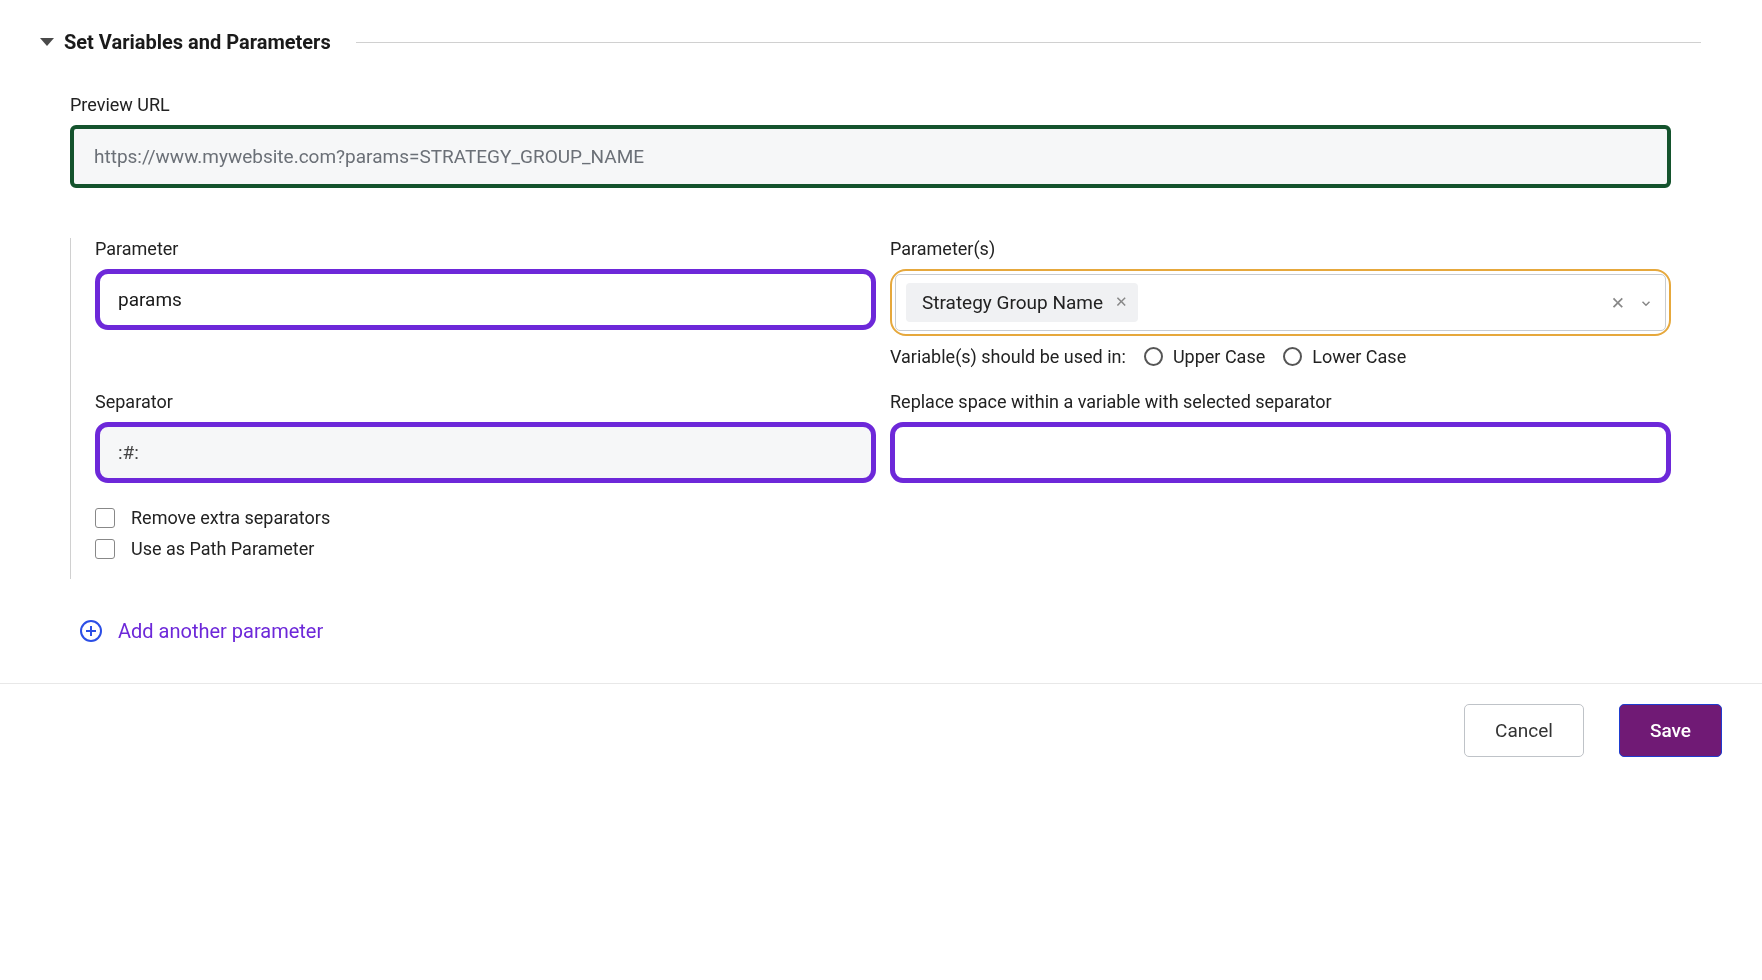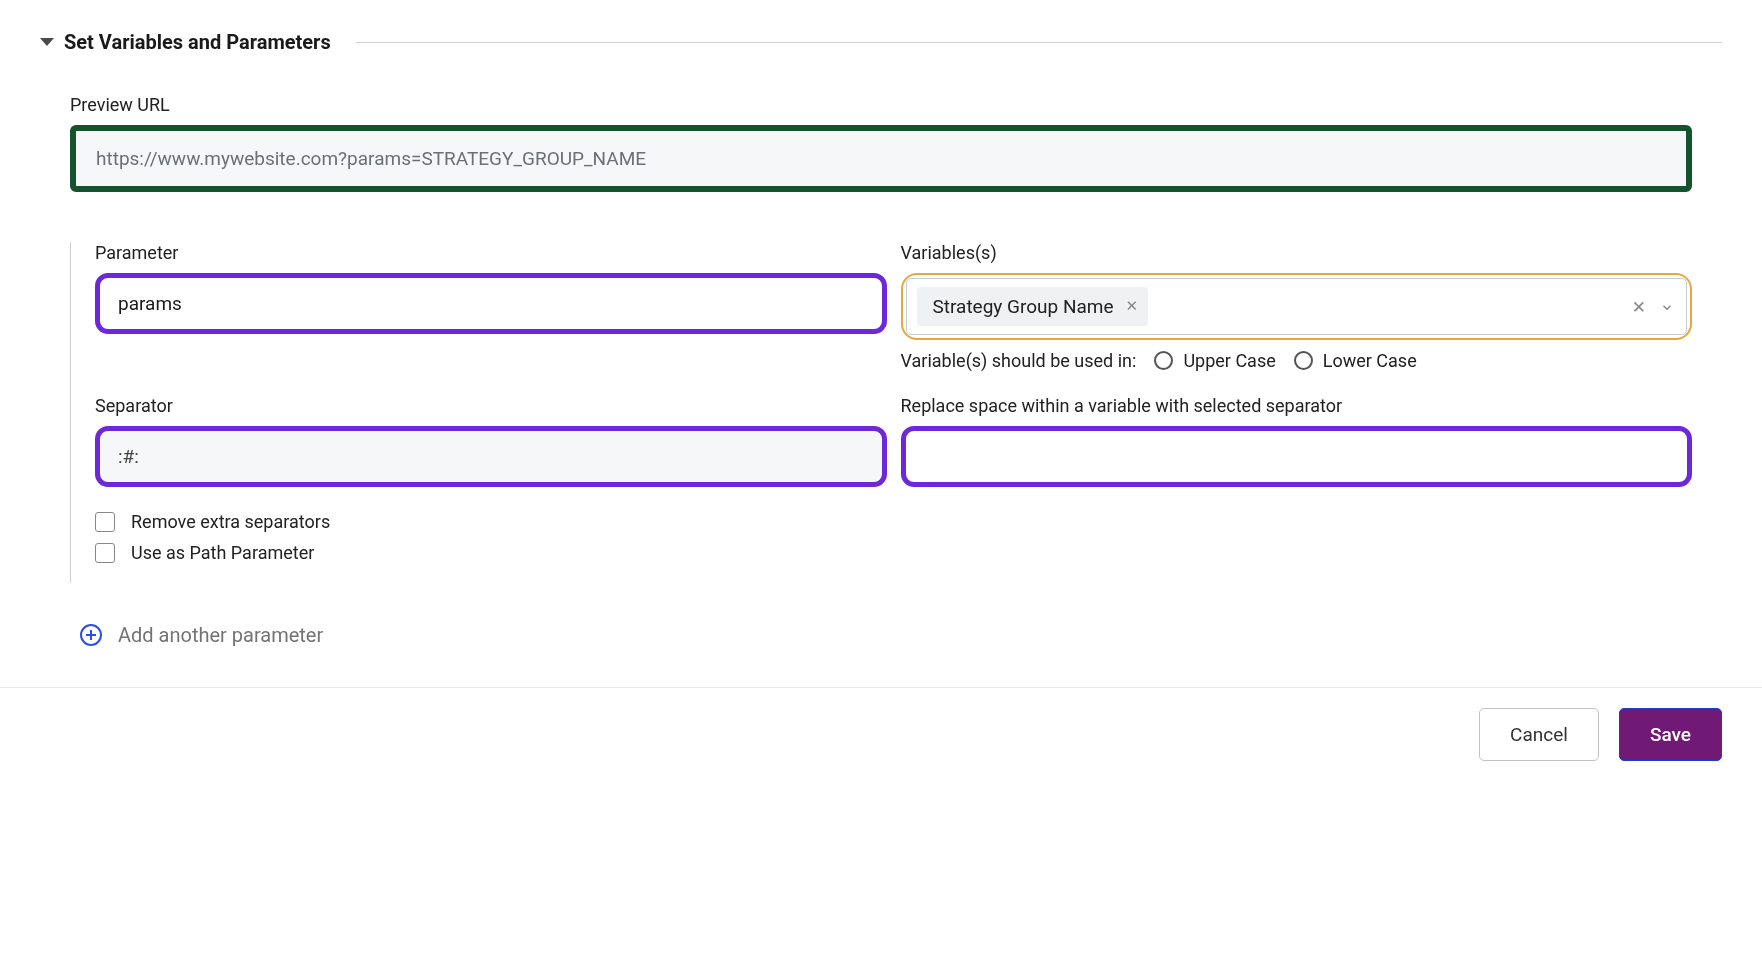--- a/index.html
+++ b/index.html
@@ -7,21 +7,21 @@
       margin: 0;
       padding: 0;
     }
     body {
       font-family: -apple-system, BlinkMacSystemFont, "Segoe UI", Roboto, Helvetica, Arial, sans-serif;
       background: #fff;
       color: #1a1a1a;
       font-size: 16px;
     }
     .container {
-      padding: 30px 40px 0 40px;
+      padding: 30px 61px 0 40px;
     }
     .section-header {
       display: flex;
       align-items: center;
       gap: 10px;
       margin-bottom: 40px;
     }
     .section-header .rule {
       flex: 1;
       height: 1px;
@@ -44,21 +44,21 @@
       font-size: 18px;
       color: #222;
       margin-bottom: 10px;
     }
     .preview-block {
       margin-left: 30px;
       margin-right: 30px;
       margin-bottom: 50px;
     }
     .preview-box {
-      border: 6px solid #14532d;
+      border: 4px solid #14532d;
       background: #f6f7f8;
       border-radius: 6px;
       padding: 16px 20px;
       color: #6b7077;
       font-size: 19px;
     }
     .param-block {
       margin-left: 30px;
       margin-right: 30px;
       border-left: 1.5px solid #d0d0d0;
@@ -177,21 +177,21 @@
       border-radius: 3px;
       background: #fff;
     }
     .add-row {
       display: flex;
       align-items: center;
       gap: 16px;
       margin-left: 40px;
       margin-top: 40px;
       margin-bottom: 40px;
-      color: #737373;
+      color: #6d28d9;
       font-size: 20px;
       cursor: pointer;
     }
     .plus-circle {
       width: 22px;
       height: 22px;
       border: 2px solid #2b4ee6;
       border-radius: 50%;
       position: relative;
       flex-shrink: 0;
@@ -205,21 +205,21 @@
       left: 4px; right: 4px; top: 50%; height: 2px; transform: translateY(-50%);
     }
     .plus-circle::after {
       top: 4px; bottom: 4px; left: 50%; width: 2px; transform: translateX(-50%);
     }
     .footer {
       border-top: 1px solid #e8e8e8;
       padding: 20px 40px 30px 40px;
       display: flex;
       justify-content: flex-end;
-      gap: 20px;
+      gap: 35px;
     }
     .btn {
       padding: 14px 30px;
       font-size: 19px;
       border-radius: 5px;
       cursor: pointer;
       font-family: inherit;
     }
     .btn-secondary {
       background: #fff;
@@ -250,21 +250,21 @@
   </div>
 
   <div class="param-block">
 
     <div class="two-col">
       <div class="col">
         <div class="field-label">Parameter</div>
         <input class="text-input" type="text" value="params" style="">
       </div>
       <div class="col">
-        <div class="field-label">Variables(s)</div>
+        <div class="field-label">Parameter(s)</div>
         <div class="highlight-box">
           <div class="multiselect">
             <div class="chip">
               <span>Strategy Group Name</span>
               <span class="chip-remove">✕</span>
             </div>
             <div class="ms-controls">
               <span class="ms-clear">✕</span>
               <span class="ms-chevron">
                 <svg width="14" height="14" viewBox="0 0 24 24" fill="none" stroke="#888" stroke-width="2.5">

